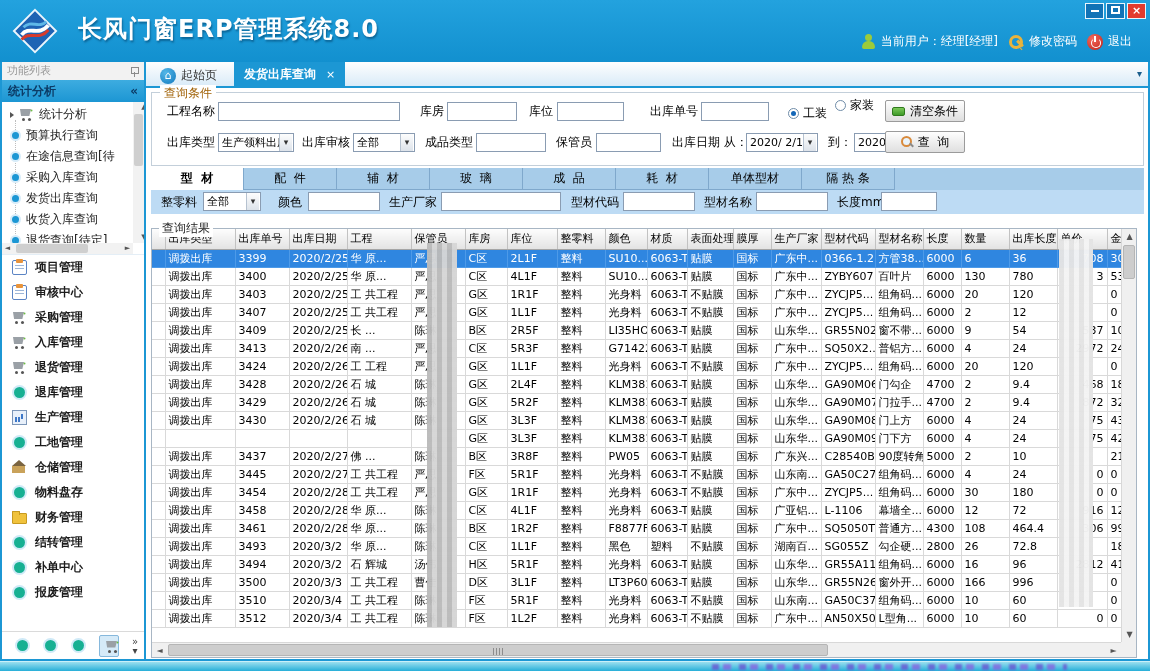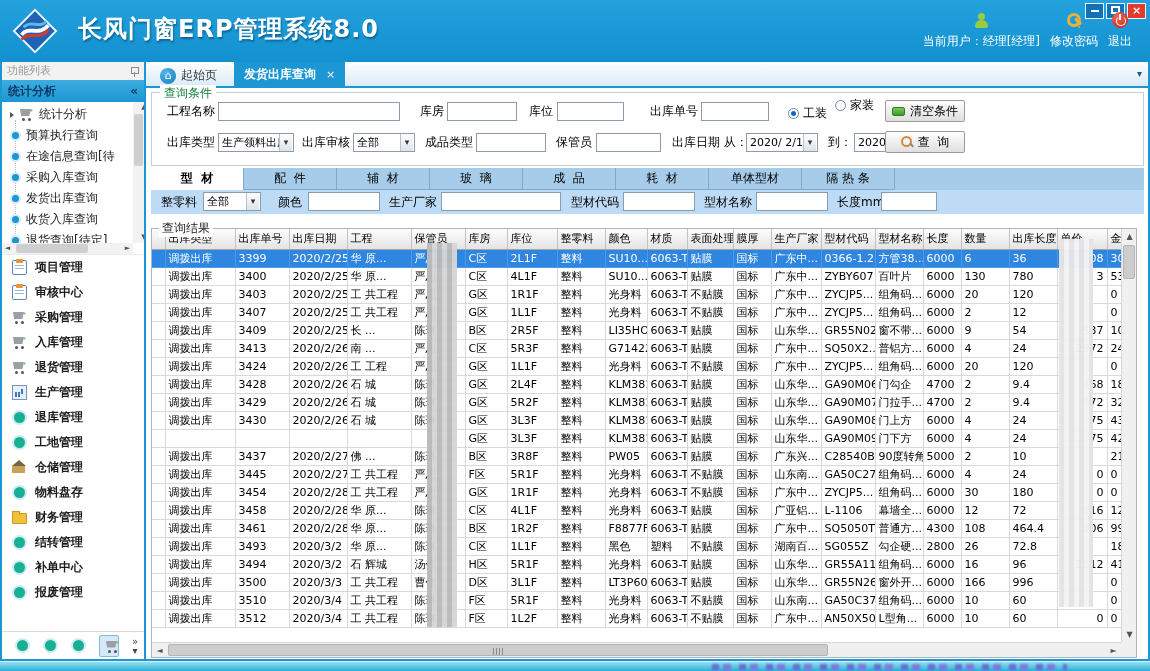--- a/index.html
+++ b/index.html
@@ -14,21 +14,21 @@
   .app-title { position:absolute; left:78px; top:13px; font-size:24px; font-weight:bold; color:#fff;
     letter-spacing:1px; text-shadow:1px 2px 2px rgba(0,60,100,.55); white-space:nowrap; }
   .winctl { position:absolute; top:3px; right:4px; display:flex; gap:2px; }
   .wc { width:19px; height:16px; border:1px solid #E8F5FC; background:#1173B6; color:#fff;
     font-size:10px; line-height:13px; text-align:center; cursor:pointer; }
   .wc.close { background:#E23B2E; font-size:11px; font-weight:bold; }
   .wc-minbar { display:inline-block; width:8px; height:2px; background:#fff; margin-bottom:2px; }
   .wc-maxbox { display:inline-block; width:9px; height:8px; border:2px solid #fff; margin-top:2px; }
   .userbar { position:absolute; right:18px; bottom:12px; display:flex; align-items:center; gap:10px;
     color:#fff; font-size:12px; white-space:nowrap; }
-  .ub-item { display:flex; align-items:center; gap:5px;flex-direction:column; }
+  .ub-item { display:flex; align-items:center; gap:5px; }
   .ic-user { width:15px; height:15px; position:relative; }
   .ic-user:before { content:""; position:absolute; left:4px; top:0; width:7px; height:7px; border-radius:50%; background:#9CCB3B; }
   .ic-user:after { content:""; position:absolute; left:1px; top:7px; width:13px; height:8px; border-radius:6px 6px 2px 2px; background:#9CCB3B; }
   .ic-key { width:16px; height:16px; position:relative; }
   .ic-key:before { content:""; position:absolute; left:1px; top:1px; width:8px; height:8px; border:3px solid #E8B33C; border-radius:50%; }
   .ic-key:after { content:""; position:absolute; left:8px; top:8px; width:8px; height:3px; background:#E8B33C; transform:rotate(45deg); box-shadow:3px 3px 0 -1px #E8B33C; }
   .ic-power { width:16px; height:16px; border-radius:50%; background:radial-gradient(circle at 35% 30%,#F26A5E,#C21F14); position:relative; }
   .ic-power:before { content:""; position:absolute; left:4px; top:4px; width:8px; height:8px; border:1.5px solid #fff; border-radius:50%; border-top-color:transparent; }
   .ic-power:after { content:""; position:absolute; left:7px; top:2px; width:2px; height:6px; background:#fff; }
 
@@ -83,21 +83,21 @@
     background:linear-gradient(#FEFEFE,#D9EBF8); border-bottom:2px solid #1C97D4; }
   .tab-home { position:absolute; left:6px; top:3px; height:21px; display:flex; align-items:center; gap:5px;
     padding:0 8px; font-size:12px; color:#333; cursor:pointer; }
   .home-circ { width:16px; height:16px; border-radius:50%; background:radial-gradient(circle at 35% 30%,#53B7E8,#1279BE); color:#fff; font-size:11px; line-height:16px; text-align:center; }
   .tab-active { position:absolute; left:88px; top:0; height:24px; background:#1C97D4; color:#fff;
     font-size:12px; font-weight:bold; display:flex; align-items:center; gap:10px; padding:0 10px; cursor:pointer; }
   .tab-close { font-weight:normal; font-size:11px; cursor:pointer; }
   .tabbar-caret { position:absolute; right:6px; top:6px; font-size:10px; color:#1B5E8C; cursor:pointer; }
 
   .qgroup { position:absolute; left:5px; top:30px; width:993px; height:74px; border:1px solid #C3CFDA; background:#fff; }
-  .g-label { position:absolute; top:-8px; left:8px; background:#fff; padding:0 4px; font-size:12px; color:#15803d; }
+  .g-label { position:absolute; top:-8px; left:8px; background:#fff; padding:0 4px; font-size:12px; color:#a16207; }
   .lbl { position:absolute; font-size:12px; color:#000; line-height:19px; white-space:nowrap; }
   .tb { position:absolute; height:19px; border:1px solid #8A9CB2; background:#fff; font-size:11px; padding:0 3px; font-family:inherit; }
   .combo { position:absolute; height:19px; border:1px solid #8A9CB2; background:#fff; font-size:11px;
     line-height:17px; padding:0 14px 0 3px; white-space:nowrap; overflow:hidden; }
   .combo:after { content:"▾"; position:absolute; right:1px; top:0; width:12px; height:100%; font-size:9px; color:#333;
     background:linear-gradient(#FDFDFD,#DDE3EA); border-left:1px solid #B6C2D0; text-align:center; line-height:17px; }
   .radio { position:absolute; display:flex; align-items:center; gap:4px; font-size:12px; cursor:pointer; }
   .rb { width:11px; height:11px; border:1px solid #6F8CA8; border-radius:50%; background:#fff; position:relative; }
   .rb.on:before { content:""; position:absolute; left:2px; top:2px; width:5px; height:5px; border-radius:50%; background:#1467B8; }
   .btn { position:absolute; height:22px; border:1px solid #9B9B9B; border-radius:2px;
@@ -251,26 +251,26 @@
         </div>
         <div class="menu-item">
           <span class="mi cart-icon"></span>
           <span class="mi-label">入库管理</span>
         </div>
         <div class="menu-item">
           <span class="mi cart-icon"></span>
           <span class="mi-label">退货管理</span>
         </div>
         <div class="menu-item">
+          <span class="mi dot-icon"></span>
+          <span class="mi-label">退库管理</span>
+        </div>
+        <div class="menu-item">
           <span class="mi chart-icon"></span>
           <span class="mi-label">生产管理</span>
-        </div>
-        <div class="menu-item">
-          <span class="mi dot-icon"></span>
-          <span class="mi-label">退库管理</span>
         </div>
         <div class="menu-item">
           <span class="mi dot-icon"></span>
           <span class="mi-label">工地管理</span>
         </div>
         <div class="menu-item">
           <span class="mi home-icon"></span>
           <span class="mi-label">仓储管理</span>
         </div>
         <div class="menu-item">

